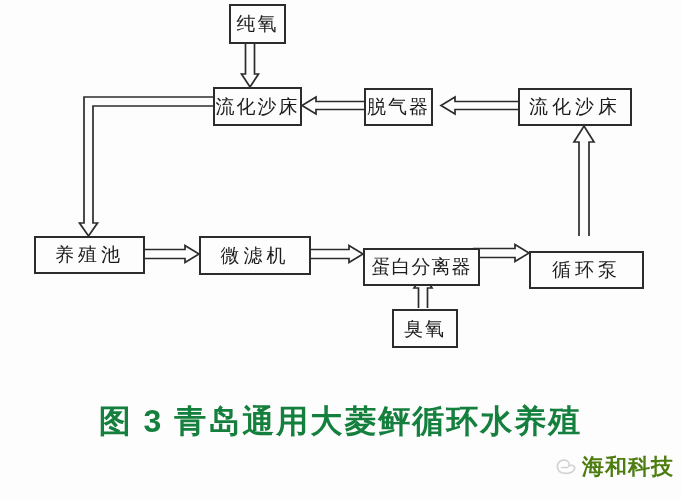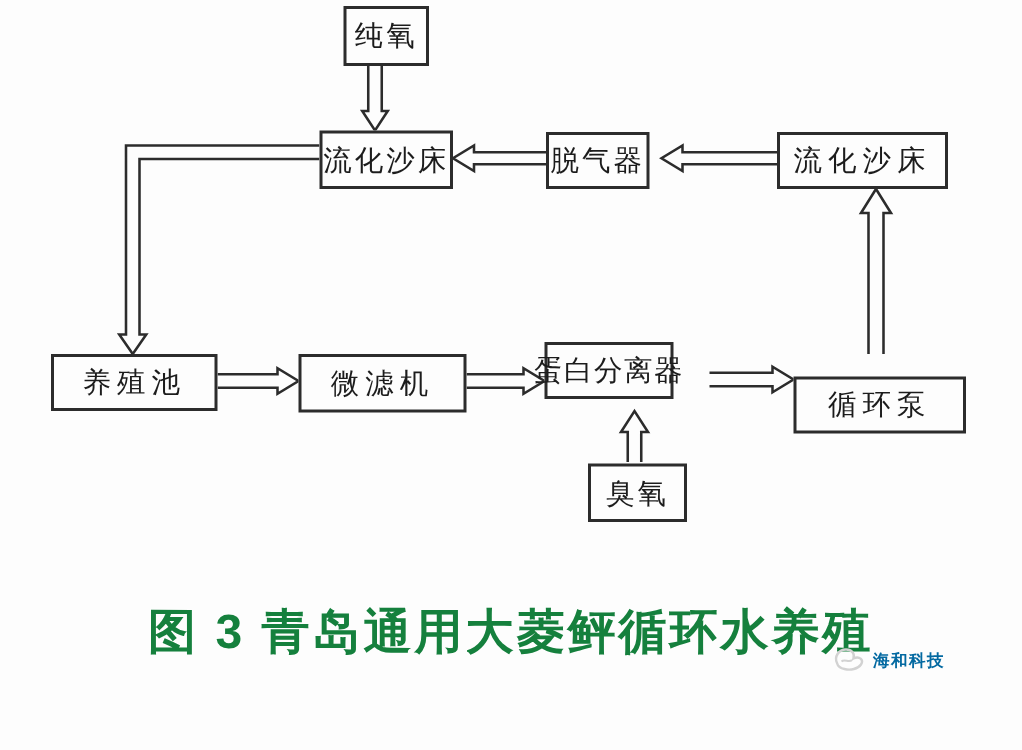--- a/index.html
+++ b/index.html
@@ -14,32 +14,32 @@
     position:absolute;box-sizing:border-box;border:2px solid #2c2c2c;background:#fdfdfd;
     display:flex;align-items:center;justify-content:center;
     font-size:19px;color:#1c1c1c;letter-spacing:2px;white-space:nowrap;
   }
   .n1{left:229px;top:4px;width:57px;height:40px;}
   .n2{left:213px;top:87px;width:89px;height:39px;}
   .n3{left:364px;top:88px;width:69px;height:38px;}
   .n4{left:518px;top:88px;width:114px;height:38px;letter-spacing:4px;}
   .n5{left:34px;top:236px;width:111px;height:38px;letter-spacing:4px;}
   .n6{left:199px;top:236px;width:112px;height:39px;letter-spacing:4px;}
-  .n7{left:363px;top:228px;width:86px;height:38px;letter-spacing:1px;text-align:right;}
+  .n7{left:363px;top:248px;width:117px;height:38px;letter-spacing:1px;text-align:right;}
   .n8{left:529px;top:236px;width:115px;height:38px;letter-spacing:4px;margin-top:15px;}
   .n9{left:392px;top:309px;width:66px;height:39px;}
   .caption{
     position:absolute;left:0;right:0;top:396px;text-align:center;
     font-family:"Liberation Sans", sans-serif;font-weight:700;
     font-size:32px;line-height:50px;color:#15803d;letter-spacing:2px;
   }
   .watermark{
-    position:absolute;left:554px;top:429px;display:flex;align-items:center;gap:4px;
-    font-family:"Liberation Sans", sans-serif;font-weight:700;font-size:11px;
-    color:#0369a1;letter-spacing:1px;user-select:none;
+    position:absolute;left:554px;top:452px;display:flex;align-items:center;gap:4px;
+    font-family:"Liberation Sans", sans-serif;font-weight:700;font-size:22px;
+    color:#4d7c0f;letter-spacing:1px;user-select:none;
   }
   .watermark svg{display:block;}
 </style>
 </head>
 <body>
 
 <div class="stage">
 
   <svg class="arrow-layer" viewBox="0 0 681 500" xmlns="http://www.w3.org/2000/svg">
 

